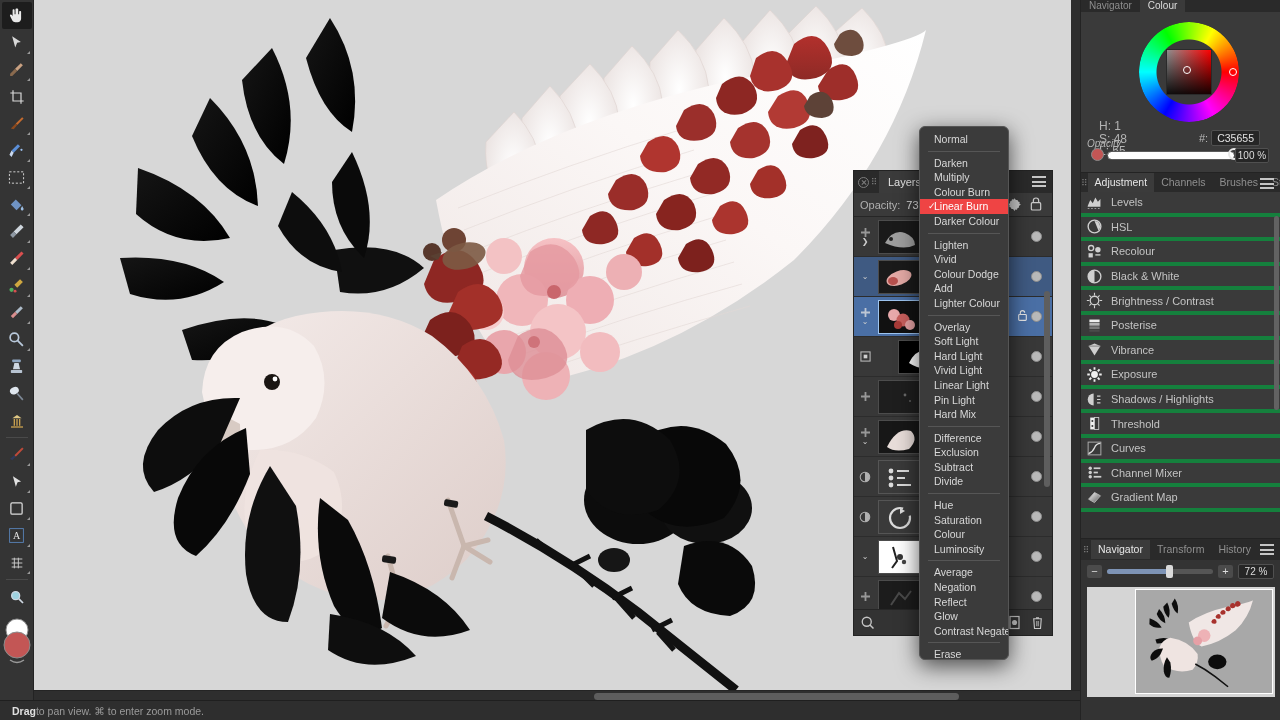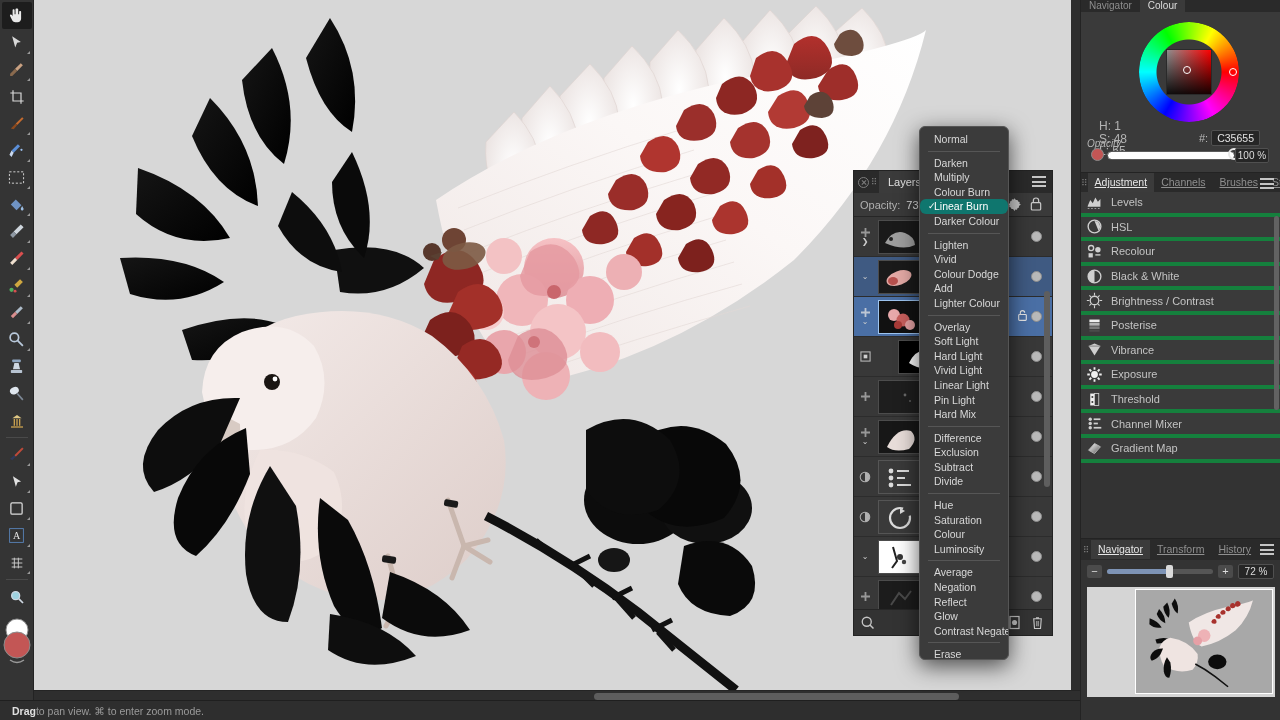--- a/index.html
+++ b/index.html
@@ -156,21 +156,21 @@
   #blendMenu {
     position: absolute; left: 919px; top: 126px; width: 90px; height: 534px;
     background: #3b3b3b; border: 1px solid #555;
     border-radius: 6px; box-shadow: 0 6px 22px rgba(0,0,0,.65);
     padding: 5px 0; z-index: 50; overflow: hidden;
   }
   .bm-item {
     height: 14.6px; line-height: 14.6px; padding-left: 14px; font-size: 10.5px;
     color: #d8d8d8; white-space: nowrap; cursor: pointer; position: relative;
   }
-  .bm-item.checked { background: #0f766e; color: #ffffff; border-radius: 6px; }
+  .bm-item.checked { background: #ef4444; color: #ffffff; }
   .bm-item.checked:before {
     content: "✓"; position: absolute; left: 8px; top: 0; font-size: 9px; color: #fff;
   }
   .bm-sep { height: 1px; background: #565656; margin: 4px 8px; }
 
   
   #colorPanel {
     position: absolute; left: 1080px; top: 0; width: 200px; height: 172px;
     background: #3a3a3a; border-left: 1px solid #232323;
   }
@@ -235,21 +235,21 @@
   #adjPanel {
     position: absolute; left: 1080px; top: 172px; width: 200px; height: 366px;
     background: #333333; border-left: 1px solid #232323; border-top: 1px solid #232323;
   }
   #adjTabs {
     height: 19px; background: #2a2a2a; display: flex; align-items: center;
     position: relative;
   }
   .adj-tab {
     height: 19px; line-height: 19px; padding: 0 7px; font-size: 10.5px;
-    color: #8f8f8f; cursor: pointer; text-decoration: underline;
+    color: #8f8f8f; cursor: pointer;
   }
   .adj-tab.active { background: #3b3b3b; color: #e6e6e6; }
   #adjList { position: absolute; left: 0; top: 19px; width: 200px; height: 347px; overflow: hidden; }
   .adj-row {
     height: 24.6px; display: flex; align-items: center; gap: 8px;
     background: #3a3a3a; border-bottom: 4px solid #15803d;
     padding-left: 5px; cursor: pointer;
   }
   .adj-ico { width: 17px; height: 17px; flex: none; }
   .adj-lbl { font-size: 11px; color: #c3c3c3; }
@@ -1062,27 +1062,47 @@
               <g stroke="#efefef" stroke-width="2.2">
                 <path d="M10 1.5v3M10 15.5v3M1.5 10h3M15.5 10h3M4 4l2.2 2.2M13.8 13.8L16 16M16 4l-2.2 2.2M6.2 13.8L4 16"></path>
               </g>
             </svg>
         </span>
         <span class="adj-lbl">Exposure</span>
       </div>
       <div class="adj-row">
         <span class="adj-ico">
           <svg width="17" height="17" viewBox="0 0 20 20">
+              <path d="M9 3a7 7 0 000 14z" fill="#cfcfcf"></path>
+              <g stroke="#cfcfcf" stroke-width="1.4">
+                <path d="M13 6h4M13 10h4M13 14h4"></path>
+              </g>
+            </svg>
+        </span>
+        <span class="adj-lbl">Shadows / Highlights</span>
+      </div>
+      <div class="adj-row">
+        <span class="adj-ico">
+          <svg width="17" height="17" viewBox="0 0 20 20">
               <rect x="5" y="3" width="5" height="14" fill="#efefef"></rect>
               <rect x="10" y="3" width="5" height="14" fill="#3a3a3a" stroke="#cfcfcf" stroke-width="1"></rect>
               <circle cx="7.5" cy="7" r="1.2" fill="#3a3a3a"></circle>
               <circle cx="7.5" cy="13" r="1.2" fill="#3a3a3a"></circle>
             </svg>
         </span>
         <span class="adj-lbl">Threshold</span>
+      </div>
+      <div class="adj-row">
+        <span class="adj-ico">
+          <svg width="17" height="17" viewBox="0 0 20 20">
+              <rect x="2.5" y="2.5" width="15" height="15" fill="none" stroke="#a8a8a8" stroke-width="1.2"></rect>
+              <path d="M3 16 Q8 14 10 9 Q12 4 17 4" fill="none" stroke="#e0e0e0" stroke-width="1.5"></path>
+            </svg>
+        </span>
+        <span class="adj-lbl">Curves</span>
       </div>
       <div class="adj-row">
         <span class="adj-ico">
           <svg width="17" height="17" viewBox="0 0 20 20">
               <g fill="#cfcfcf">
                 <circle cx="5" cy="5" r="2"></circle>
                 <circle cx="5" cy="10" r="2"></circle>
                 <circle cx="5" cy="15" r="2"></circle>
                 <rect x="9" y="4" width="8" height="2"></rect>
                 <rect x="9" y="9" width="5" height="2"></rect>

